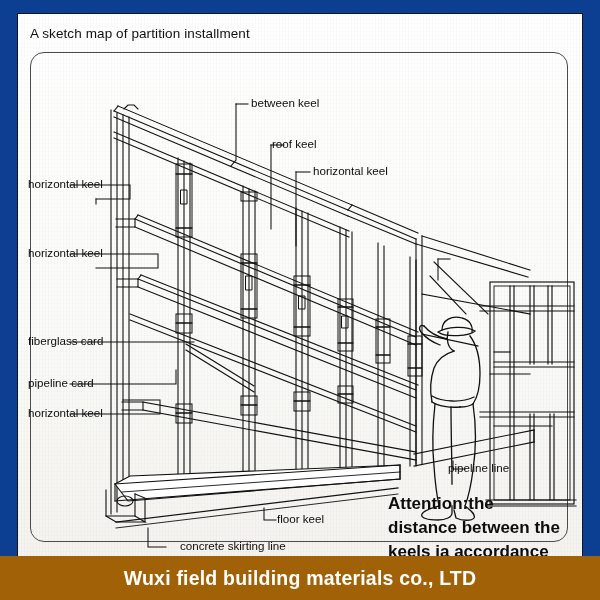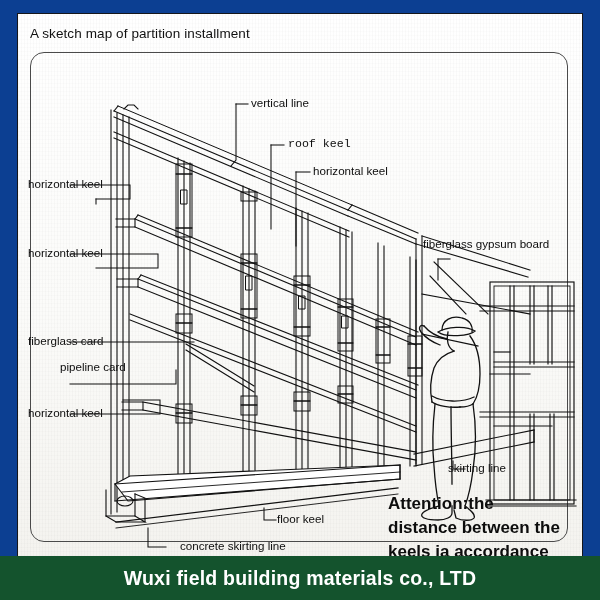--- a/index.html
+++ b/index.html
@@ -33,21 +33,21 @@
 
   
   .sheet-title{
     position:absolute;left:12px;top:12px;
     font-size:13.5px;color:#101010;letter-spacing:.1px;white-space:nowrap;
   }
 
   
   .footer{
     position:absolute;left:0;top:556px;width:600px;height:44px;
-    display:flex;align-items:center;justify-content:center;background:#14532d;
+    display:flex;align-items:center;justify-content:center;background:#a16207;
   }
   .footer span{
     color:#ffffff;font-size:19.5px;font-weight:bold;letter-spacing:.2px;white-space:nowrap;
   }
 
   
   .canvas{position:absolute;left:0;top:0;width:564px;height:542px;}
   .canvas svg{display:block;}
 
   
@@ -297,32 +297,31 @@
 
             <path d="M258,506 L246,506 L246,494"></path>
 
             <path d="M148,533 L130,533 L130,514"></path>
           </g>
 
         </g>
       </svg>
     </div>
 
-    <div class="lbl" style="left:233px;top:83px;">vertical line</div>
-    <div class="lbl" style="left:270px;top:124px;font-family:Liberation Mono, monospace;">roof keel</div>
+    <div class="lbl" style="left:233px;top:83px;">between keel</div>
+    <div class="lbl" style="left:254px;top:124px;">roof keel</div>
     <div class="lbl" style="left:295px;top:151px;">horizontal keel</div>
 
     <div class="lbl" style="left:10px;top:164px;">horizontal keel</div>
     <div class="lbl" style="left:10px;top:233px;">horizontal keel</div>
     <div class="lbl" style="left:10px;top:321px;">fiberglass card</div>
-    <div class="lbl" style="left:10px;top:347px;margin-left:32px;">pipeline card</div>
+    <div class="lbl" style="left:10px;top:363px;">pipeline card</div>
     <div class="lbl" style="left:10px;top:393px;">horizontal keel</div>
 
-    <div class="lbl" style="left:405px;top:224px;">fiberglass gypsum board</div>
-    <div class="lbl" style="left:430px;top:448px;">skirting line</div>
+    <div class="lbl" style="left:430px;top:448px;">pipeline line</div>
     <div class="lbl" style="left:259px;top:499px;">floor keel</div>
     <div class="lbl" style="left:134px;top:526px;margin-left:28px;">concrete skirting line</div>
 
     <div class="note" style="left:370px;top:478px;">Attention:the distance between the keels ia accordance with the board specification</div>
 
   </div>
 
   <div class="footer">
     <span>Wuxi field building materials co., LTD</span>
   </div>

